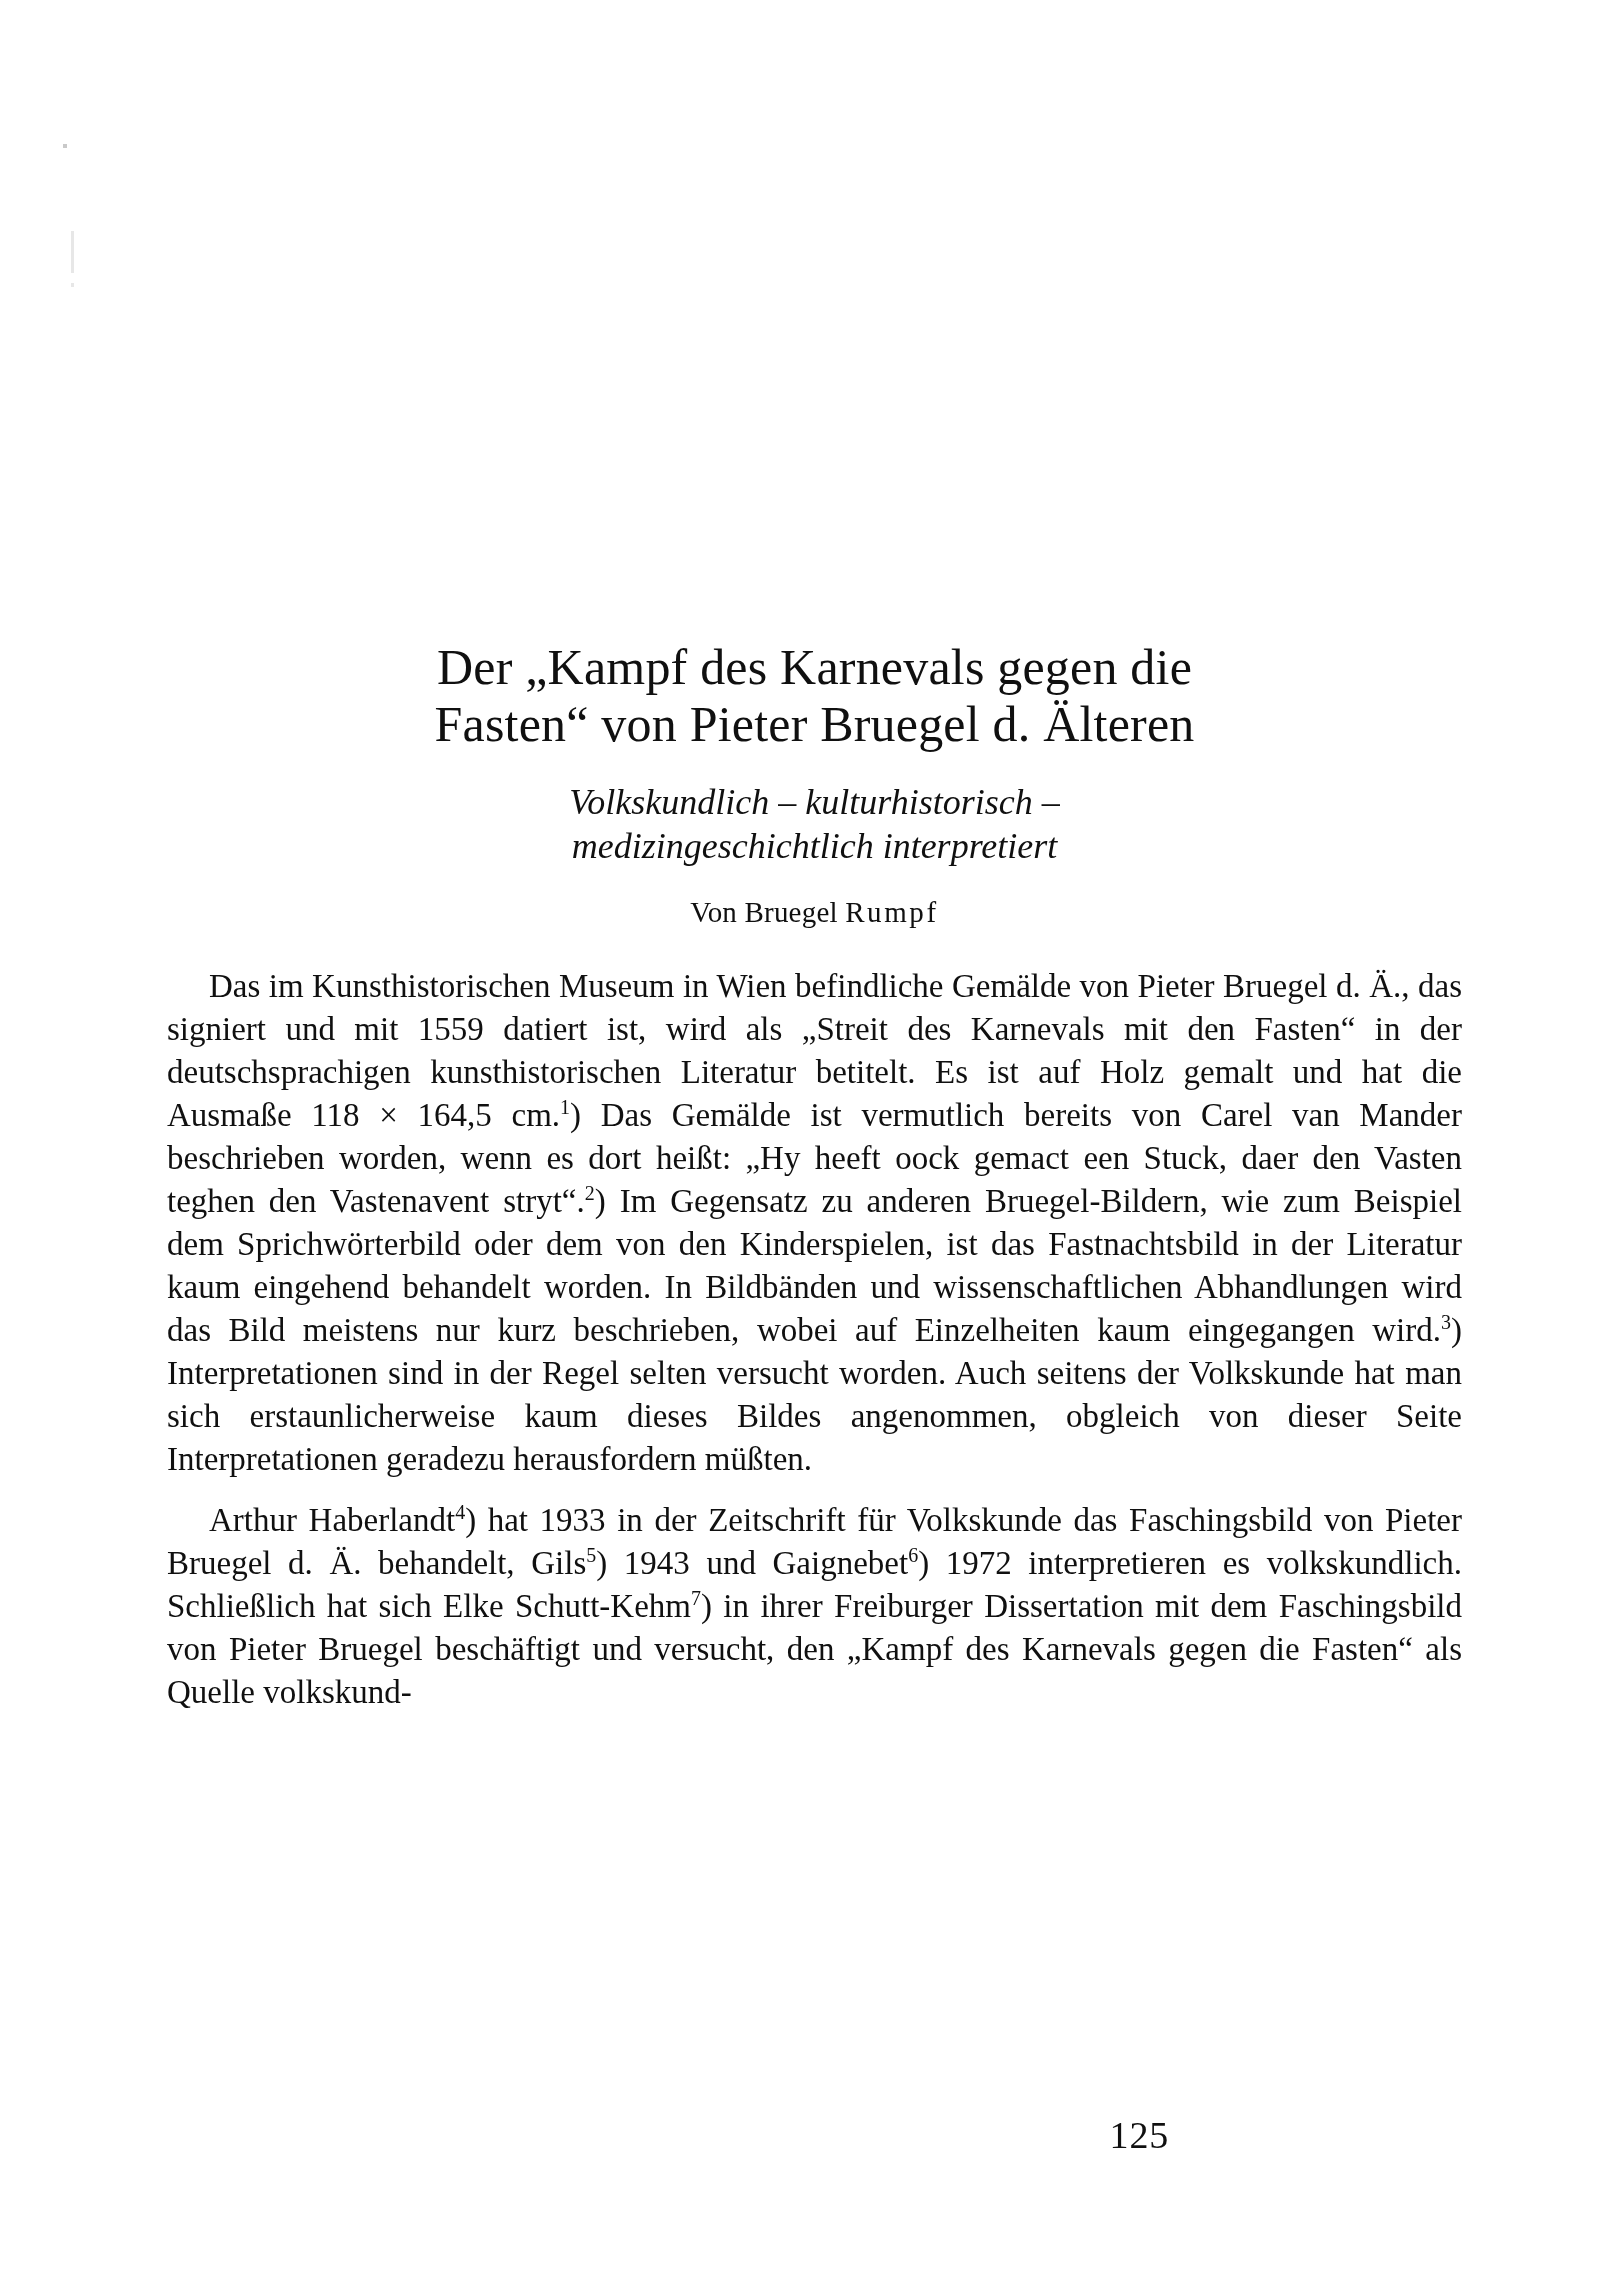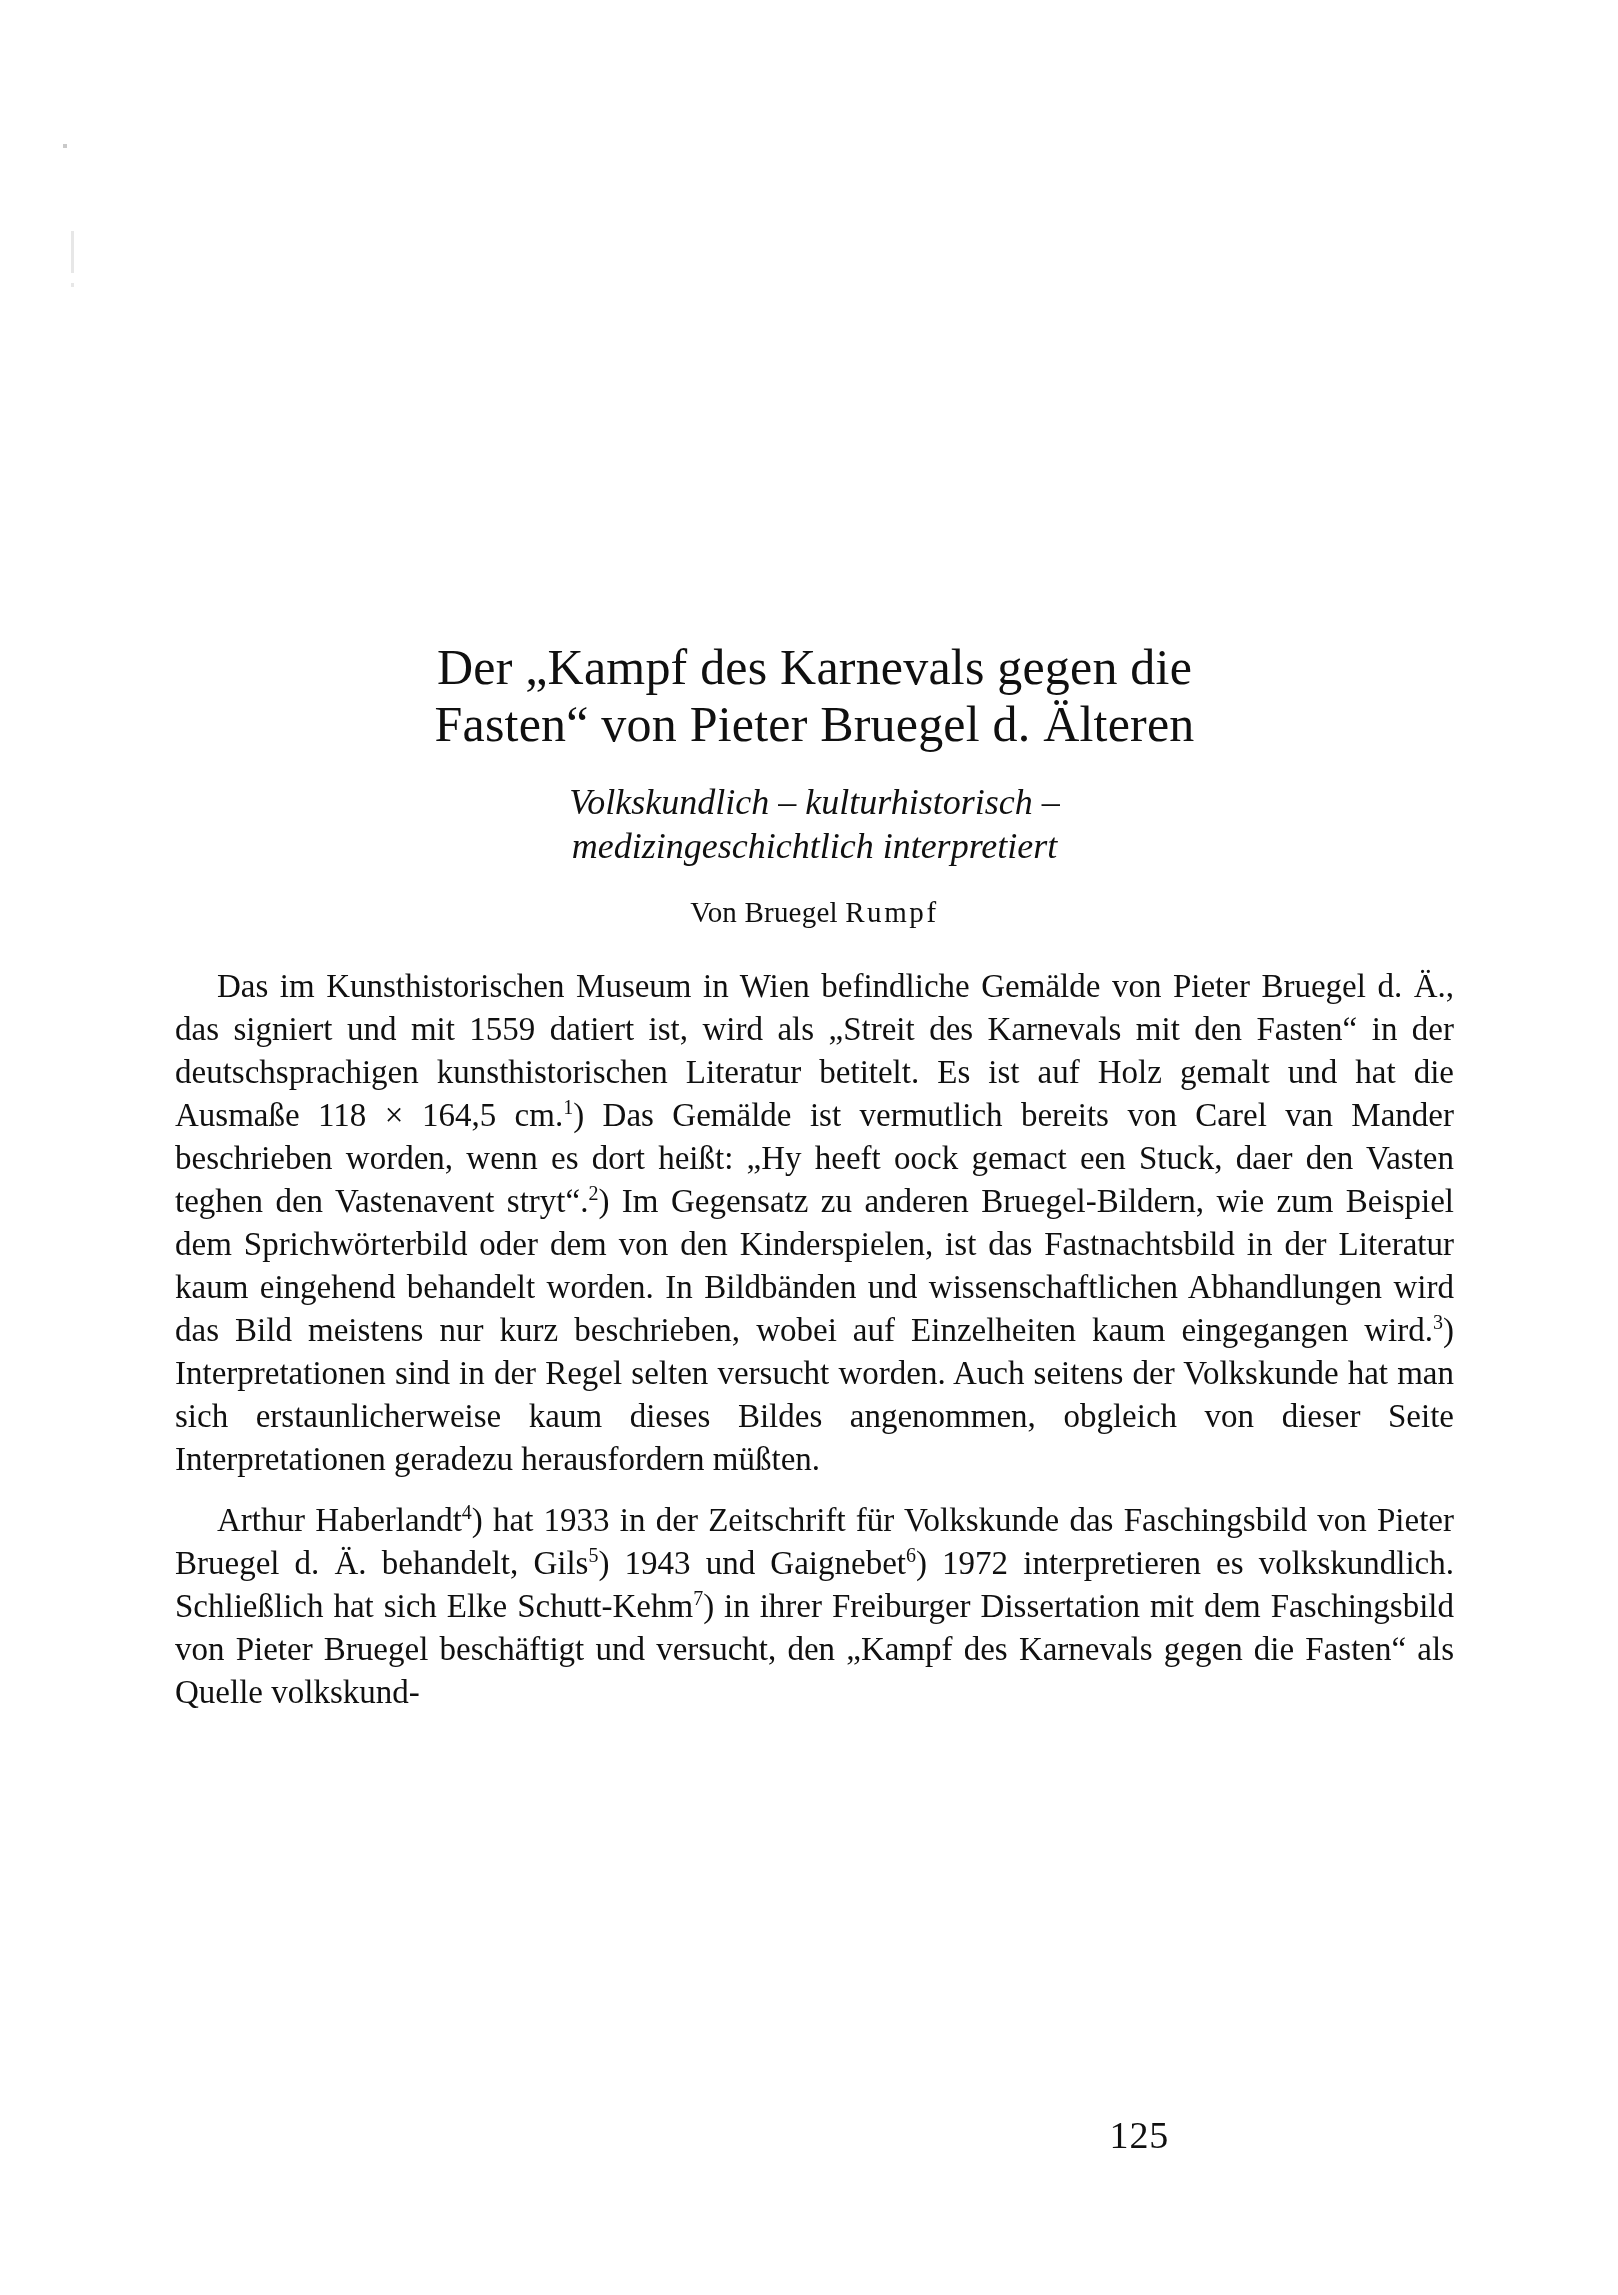--- a/index.html
+++ b/index.html
@@ -77,21 +77,21 @@
 
   .body-text {
     margin-top: 36px;
     font-size: 33px;
     line-height: 43px;
     text-align: justify;
     text-justify: inter-word;
     hyphens: manual;
   }
   .body-text p {
-    margin: 16px;
+    margin: 8px;
     text-indent: 42px;
   }
   .body-text p + p {
     margin-top: 18px;
   }
   .body-text sup {
     font-size: 20px;
     vertical-align: super;
     line-height: 0;
   }

